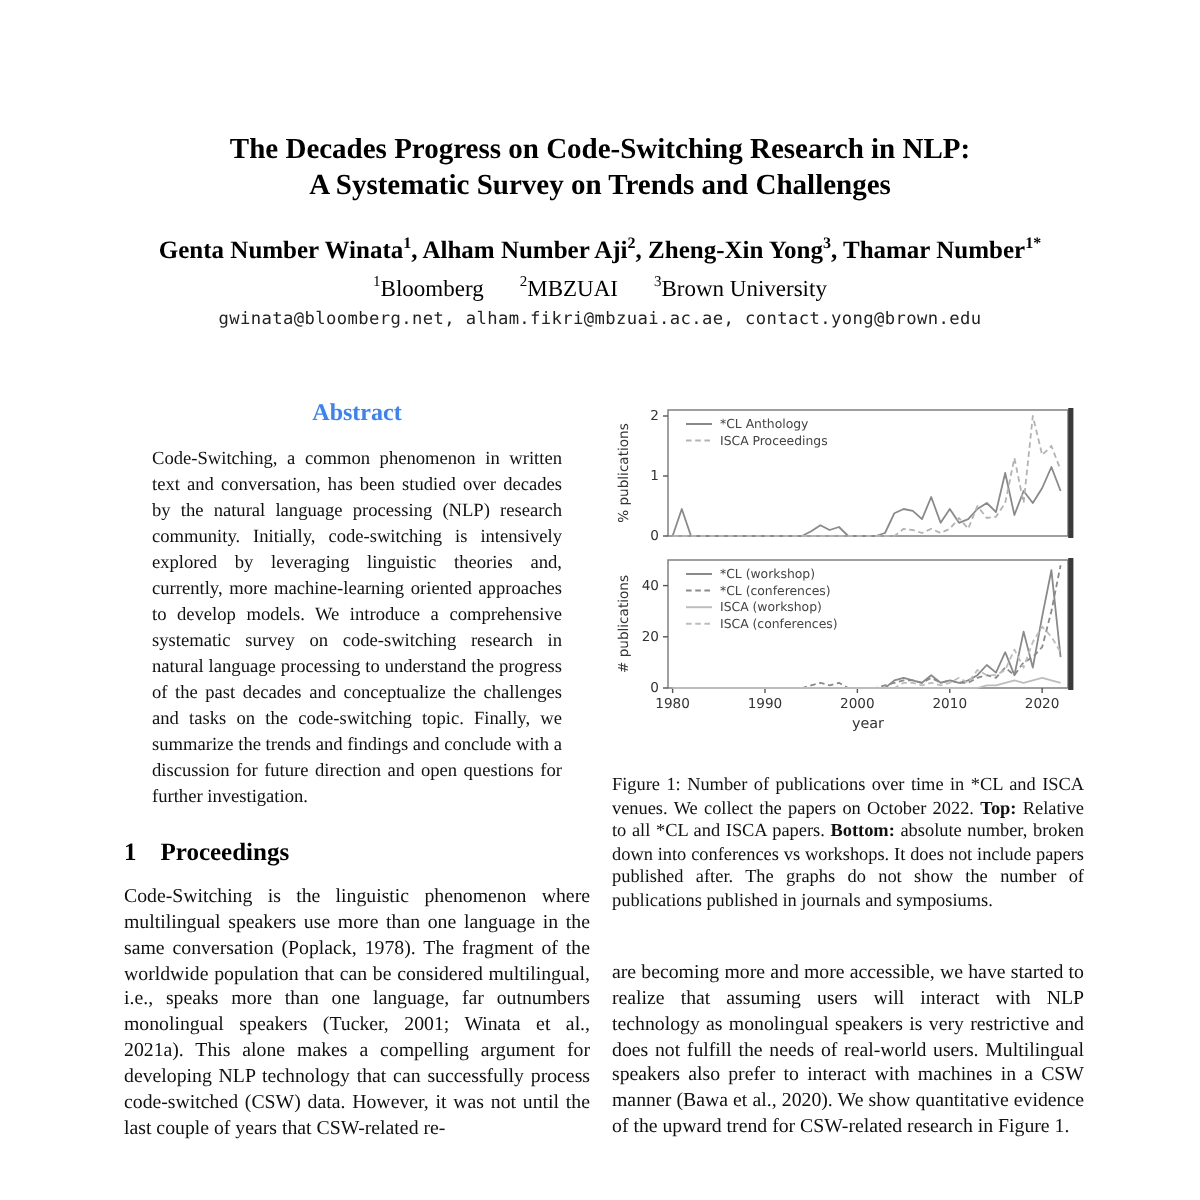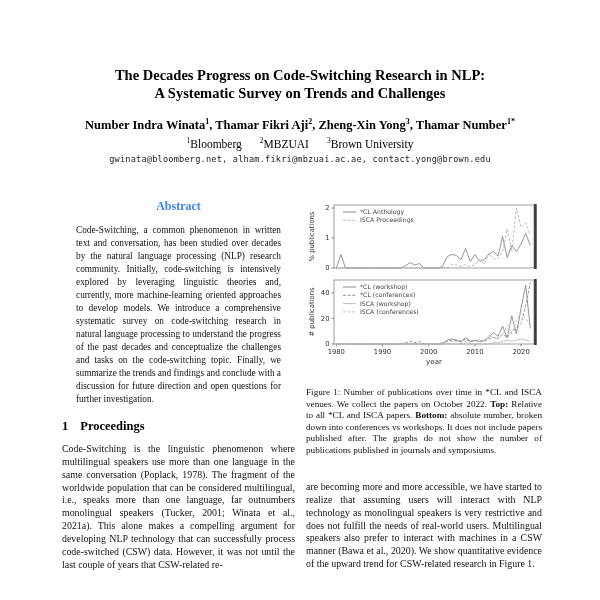--- a/index.html
+++ b/index.html
@@ -48,21 +48,21 @@
 </head>
 <body>
 
 <div class="page">
 
   <div class="header">
     <div class="title">
       <div>The Decades Progress on Code-Switching Research in NLP:</div>
       <div>A Systematic Survey on Trends and Challenges</div>
     </div>
-    <div class="authors" id="authors-line"><span>Number Indra Winata</span><sup>1</sup>, <span>Thamar Fikri Aji</span><sup>2</sup>, <span>Zheng-Xin Yong</span><sup>3</sup>, <span>Thamar Number</span><sup>1*</sup></div>
+    <div class="authors" id="authors-line"><span>Genta Number Winata</span><sup>1</sup>, <span>Alham Number Aji</span><sup>2</sup>, <span>Zheng-Xin Yong</span><sup>3</sup>, <span>Thamar Number</span><sup>1*</sup></div>
     <div class="affils" id="affils-line"><span class="affil-item"><sup>1</sup>Bloomberg</span><span class="affil-item"><sup>2</sup>MBZUAI</span><span class="affil-item"><sup>3</sup>Brown University</span></div>
     <div class="emails">gwinata@bloomberg.net, alham.fikri@mbzuai.ac.ae, contact.yong@brown.edu</div>
   </div>
 
   <div class="col-left">
     <div class="abstract-heading">Abstract</div>
     <div class="abstract-body">Code-Switching, a common phenomenon in written text and conversation, has been studied over decades by the natural language processing (NLP) research community. Initially, code-switching is intensively explored by leveraging linguistic theories and, currently, more machine-learning oriented approaches to develop models. We introduce a comprehensive systematic survey on code-switching research in natural language processing to understand the progress of the past decades and conceptualize the challenges and tasks on the code-switching topic. Finally, we summarize the trends and findings and conclude with a discussion for future direction and open questions for further investigation.</div>
     <div class="section-heading">
       <span class="sec-num">1</span><span>Proceedings</span>
     </div>

